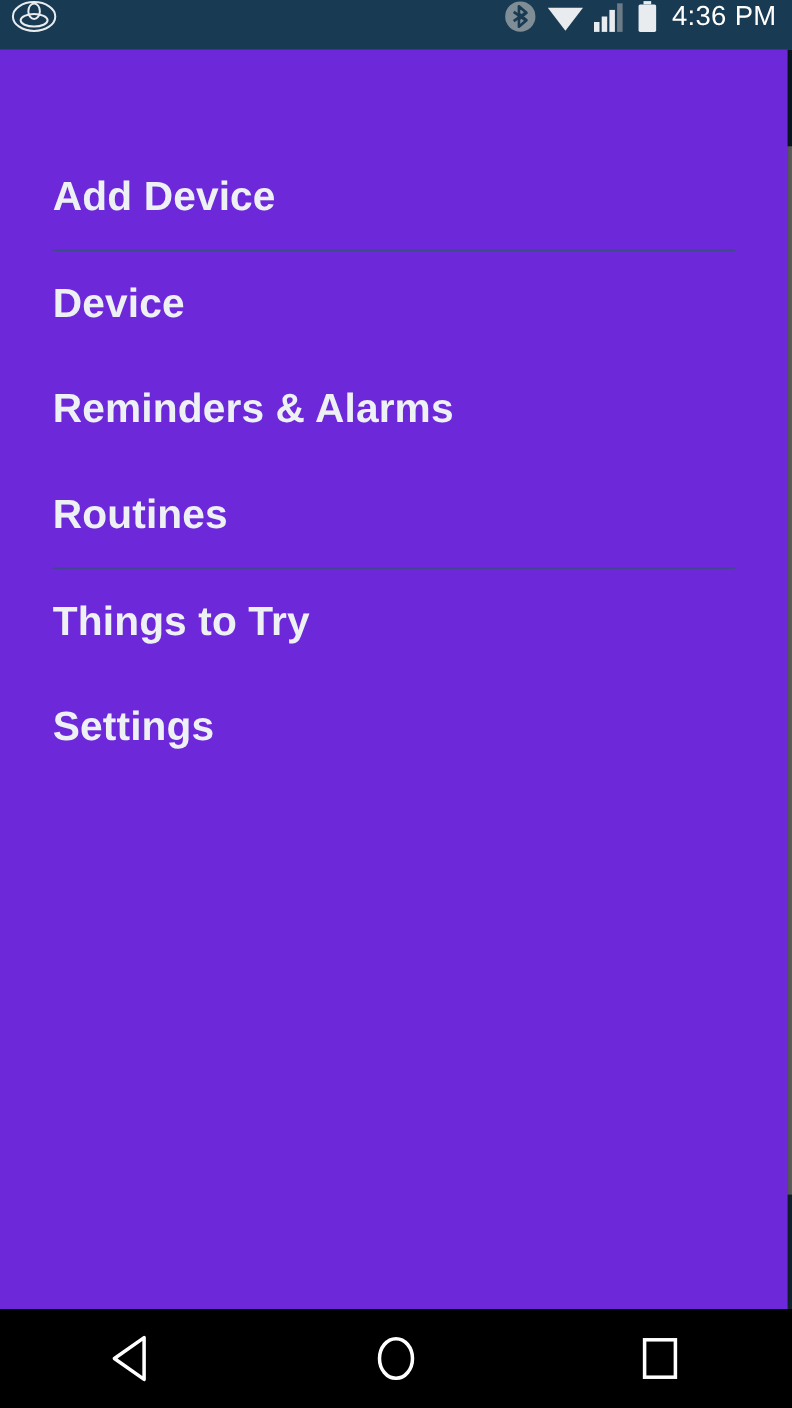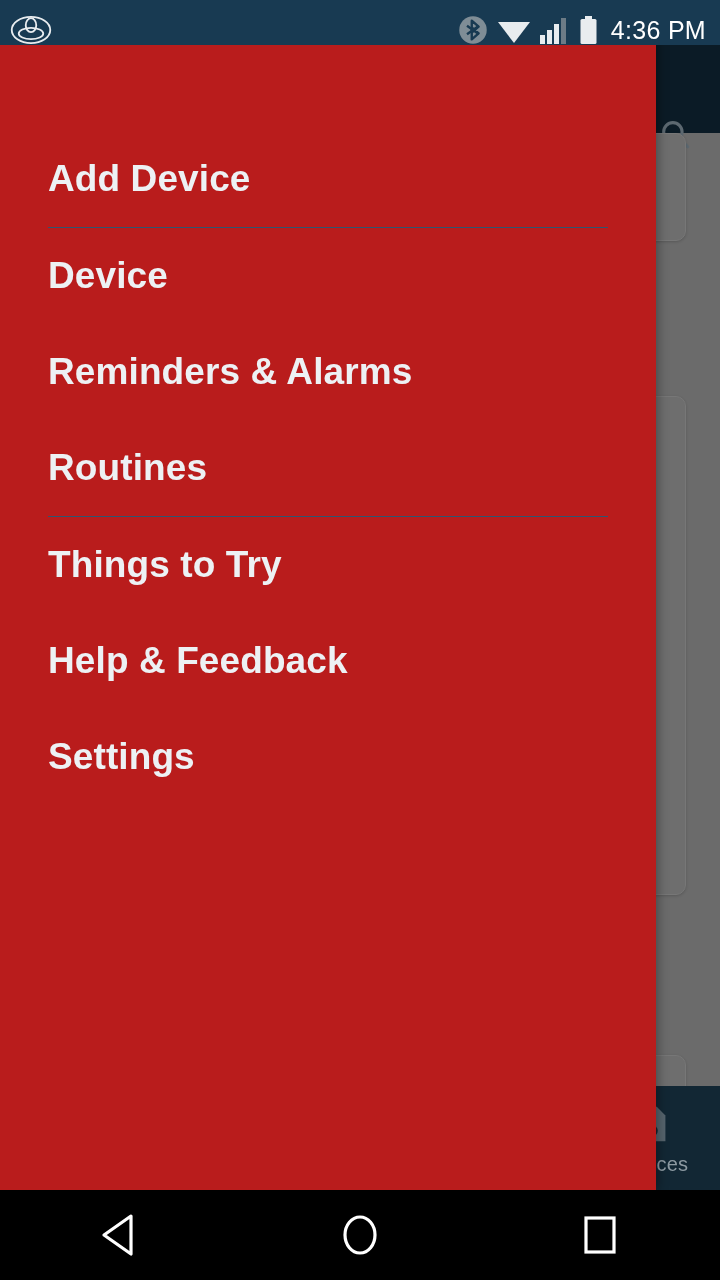--- a/index.html
+++ b/index.html
@@ -59,21 +59,21 @@
   .tab-glyph svg { display:block; width:46px; height:46px; }
   .tab-label {
     font-size:20px; color:#8d9aa2;
     letter-spacing:.2px;
   }
 
   
   #status-bar {
     position:absolute; top:0; left:0; right:0; height:45px;
     background:#183a52;
-    display:flex; align-items:flex-end;
+    display:flex; align-items:flex-start;
     padding:0 14px 0 10px;
     z-index:40;
   }
   #toyota-logo { width:42px; height:30px; color:#e8ecef; }
   #toyota-logo svg { display:block; width:42px; height:30px; }
   .status-spacer { flex:1 1 auto; }
   .status-right { display:flex; align-items:center; gap:9px; }
   .st-ico { display:block; color:#e8ecef; }
   .bt-ico { width:30px; height:30px; }
   .wifi-ico { width:34px; height:27px; }
@@ -81,22 +81,22 @@
   .bat-ico { width:19px; height:28px; }
   #status-clock {
     font-size:25px; color:#ffffff;
     margin-left:4px; letter-spacing:.3px;
     white-space:nowrap;
   }
 
   
   #nav-drawer {
     position:absolute; top:0; left:0;
-    width:656px; height:1190px;
-    background:#b91c1c;
+    width:716px; height:1190px;
+    background:#6d28d9;
     z-index:30;
     box-shadow:2px 0 10px rgba(0,0,0,.35);
   }
   #drawer-menu {
     position:absolute; top:45px; left:0; right:0; bottom:0;
     padding-top:86px;
   }
   .menu-row { position:relative; }
   .menu-item {
     display:block;
@@ -184,23 +184,20 @@
         <a class="menu-item">Routines</a>
         <div class="menu-divider"></div>
       </div>
 
       <div class="menu-row">
         <a class="menu-item">Things to Try</a>
       </div>
 
 
 
-      <div class="menu-row">
-        <a class="menu-item">Help &amp; Feedback</a>
-      </div>
 
       <div class="menu-row">
         <a class="menu-item">Settings</a>
       </div>
 
     </div>
   </nav>
 
   <div id="status-bar">
     <span id="toyota-logo">

